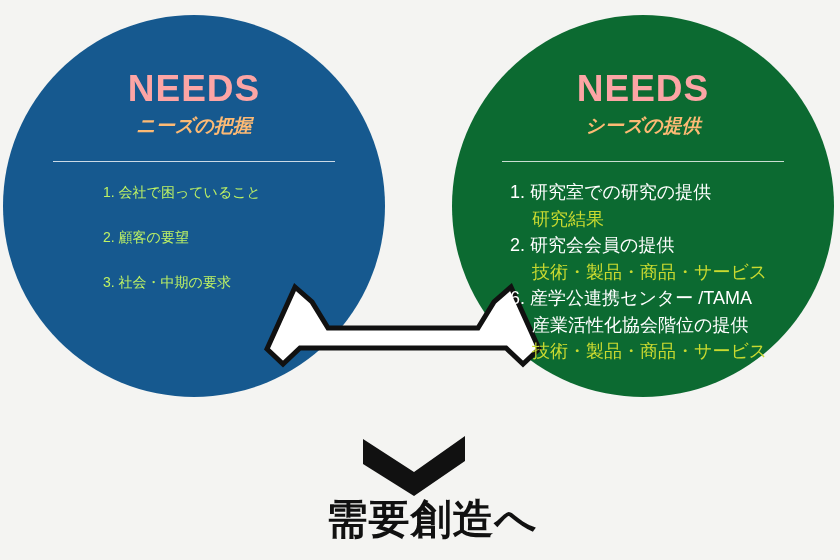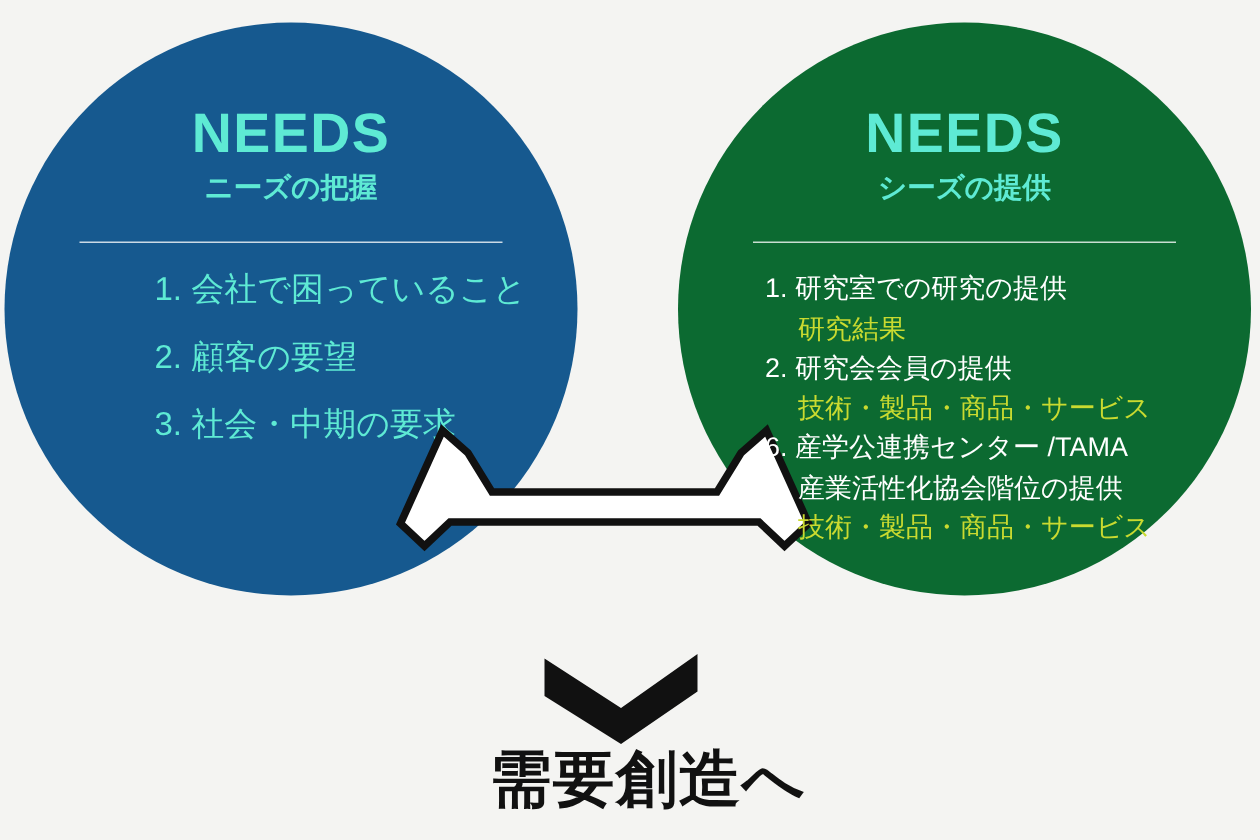--- a/index.html
+++ b/index.html
@@ -20,39 +20,40 @@
     width: 382px; height: 382px;
     border-radius: 50%;
   }
   .circle.needs { left: 3px;   background: #16598f; }
   .circle.seeds { left: 452px; background: #0c6a31; }
 
   .circle-title {
     position: absolute; top: 54px; left: 0; width: 100%;
     text-align: center;
     font-size: 37px; font-weight: 700; line-height: 1.1;
-    letter-spacing: 1px; color: #5eead4;
+    letter-spacing: 1px; color: #fca5a5;
   }
   .circle-subtitle {
     position: absolute; top: 100px; left: 0; width: 100%;
     text-align: center;
     font-size: 19px; font-weight: 700; line-height: 1.2;
-    color: #5eead4;
+    color: #fdba74;
+    font-style: italic;
   }
   .circle-divider {
     position: absolute; top: 146px; left: 50%;
     transform: translateX(-50%);
     width: 282px; height: 0;
     border: none; border-top: 1px solid rgba(255,255,255,0.78);
     margin: 0;
   }
   
   .needs-list {
     position: absolute; top: 167px; left: 100px;
-    color: #5eead4; font-size: 22px;
+    color: #bef264; font-size: 14px;
   }
   .n-item { line-height: 21px; margin-bottom: 24px; white-space: nowrap; }
   
   .seeds-list {
     position: absolute; top: 164px; left: 58px;
     color: #ffffff; font-size: 18px;
     z-index: 6;
   }
   .s-line { line-height: 26.5px; white-space: nowrap; }
   .s-line.accent { color: #c9da30; padding-left: 22px; }

